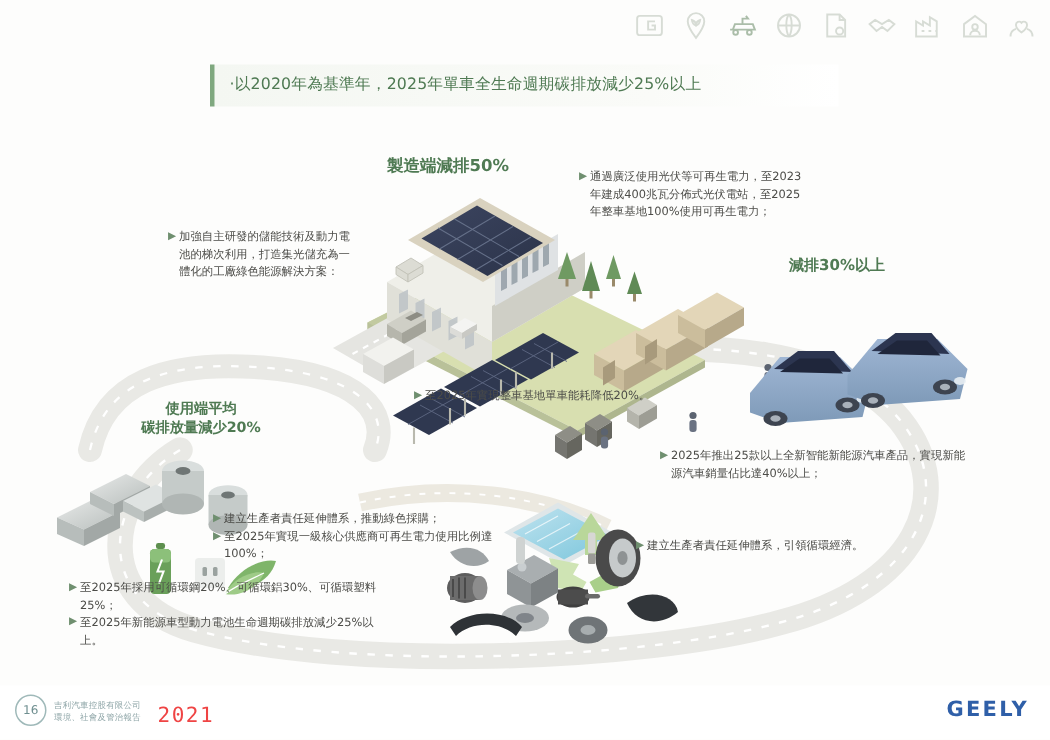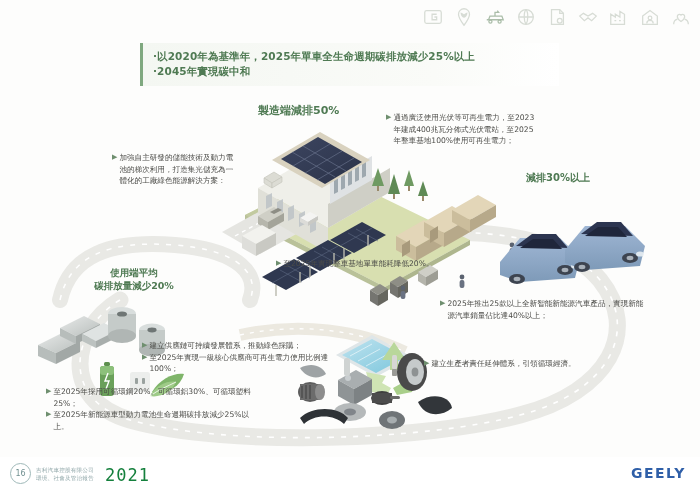--- a/index.html
+++ b/index.html
@@ -18,21 +18,21 @@
   .icon-strip .ic.active{opacity:.85;}
 
   
   .goal-box{
     position:absolute;left:140px;top:43px;width:398px;
     border-left:3px solid #7fa87f;
     padding:6px 8px 7px 10px;
     background:linear-gradient(90deg,#f4f7f2 0%,#fafbf8 70%,#ffffff 100%);
   }
   .goal-title{font-size:11.5px;font-weight:bold;color:#4f7a53;letter-spacing:.4px;line-height:1.35;}
-  .goal-line{font-size:10.5px;font-weight:bold;color:#4f7a53;line-height:1.45;letter-spacing:.1px;}
+  .goal-line{font-size:10.5px;font-weight:normal;color:#4f7a53;line-height:1.45;letter-spacing:.1px;}
 
   
   .heading{position:absolute;font-weight:bold;color:#4f7a53;line-height:1.35;}
   .h-mfg{left:258px;top:104px;font-size:11px;}
   .h-use{left:503px;top:171px;font-size:10px;text-align:center;width:110px;}
   .h-supply{left:72px;top:267px;font-size:9.5px;text-align:center;width:124px;}
 
   
   .note{position:absolute;font-size:7.6px;line-height:1.52;color:#4c4c48;}
   .note .row{display:flex;gap:2px;align-items:flex-start;}
@@ -49,21 +49,21 @@
 
   .n-nev .txt{text-indent:0;}
 
   
   .footer{position:absolute;left:0;right:0;bottom:0;height:36px;background:#ffffff;}
   .pg-circle{position:absolute;left:10px;bottom:9px;width:19px;height:19px;border:1px solid #9fb9b9;
     border-radius:50%;display:flex;align-items:center;justify-content:center;
     font-size:8px;color:#6f8f90;}
   .f-company{position:absolute;left:36px;bottom:18px;font-size:5.6px;color:#8fa6a8;letter-spacing:.2px;}
   .f-report{position:absolute;left:36px;bottom:10px;font-size:5.6px;color:#8fa6a8;letter-spacing:.2px;}
-  .f-year{position:absolute;left:105px;bottom:8px;font-size:17px;color:#15803d;letter-spacing:1px;
+  .f-year{position:absolute;left:105px;bottom:8px;font-size:14px;color:#ef4444;letter-spacing:1px;
     font-family:"DejaVu Sans Mono","Liberation Mono",monospace;margin-top:33px;}
   .f-logo{position:absolute;right:14px;bottom:12px;font-size:14px;font-weight:bold;color:#2f5fa8;
     letter-spacing:1.5px;font-family:"DejaVu Sans","Liberation Sans",sans-serif;}
 
   .art{position:absolute;inset:0;pointer-events:none;}
 </style>
 </head>
 <body>
 
 <div id="page">
@@ -459,21 +459,20 @@
       </g>
 
       <g>
         <rect x="344" y="358" width="6" height="18" rx="2.5" fill="#cfd3d2"></rect>
       </g>
     </g>
   </svg>
 
   <div class="goal-box">
     <div class="goal-line">·以2020年為基準年，2025年單車全生命週期碳排放減少25%以上</div>
-    <div class="goal-line">·2045年實現碳中和</div>
   </div>
 
   <div class="heading h-mfg">製造端減排50%</div>
   <div class="heading h-use">
     <div>減排30%以上</div>
   </div>
   <div class="heading h-supply">
     <div>使用端平均</div>
     <div>碳排放量減少20%</div>
   </div>
@@ -502,21 +501,21 @@
   <div class="note n-nev">
     <div class="row">
       <span class="tri">▶</span>
       <span class="txt">2025年推出25款以上全新智能新能源汽車產品，實現新能源汽車銷量佔比達40%以上；</span>
     </div>
   </div>
 
   <div class="note n-supply2">
     <div class="row">
       <span class="tri">▶</span>
-      <span class="txt">建立供應鏈可持續發展體系，推動綠色採購；</span>
+      <span class="txt">建立生產者責任延伸體系，推動綠色採購；</span>
     </div>
     <div class="row">
       <span class="tri">▶</span>
       <span class="txt">至2025年實現一級核心供應商可再生電力使用比例達100%；</span>
     </div>
   </div>
 
   <div class="note n-material">
     <div class="row">
       <span class="tri">▶</span>

